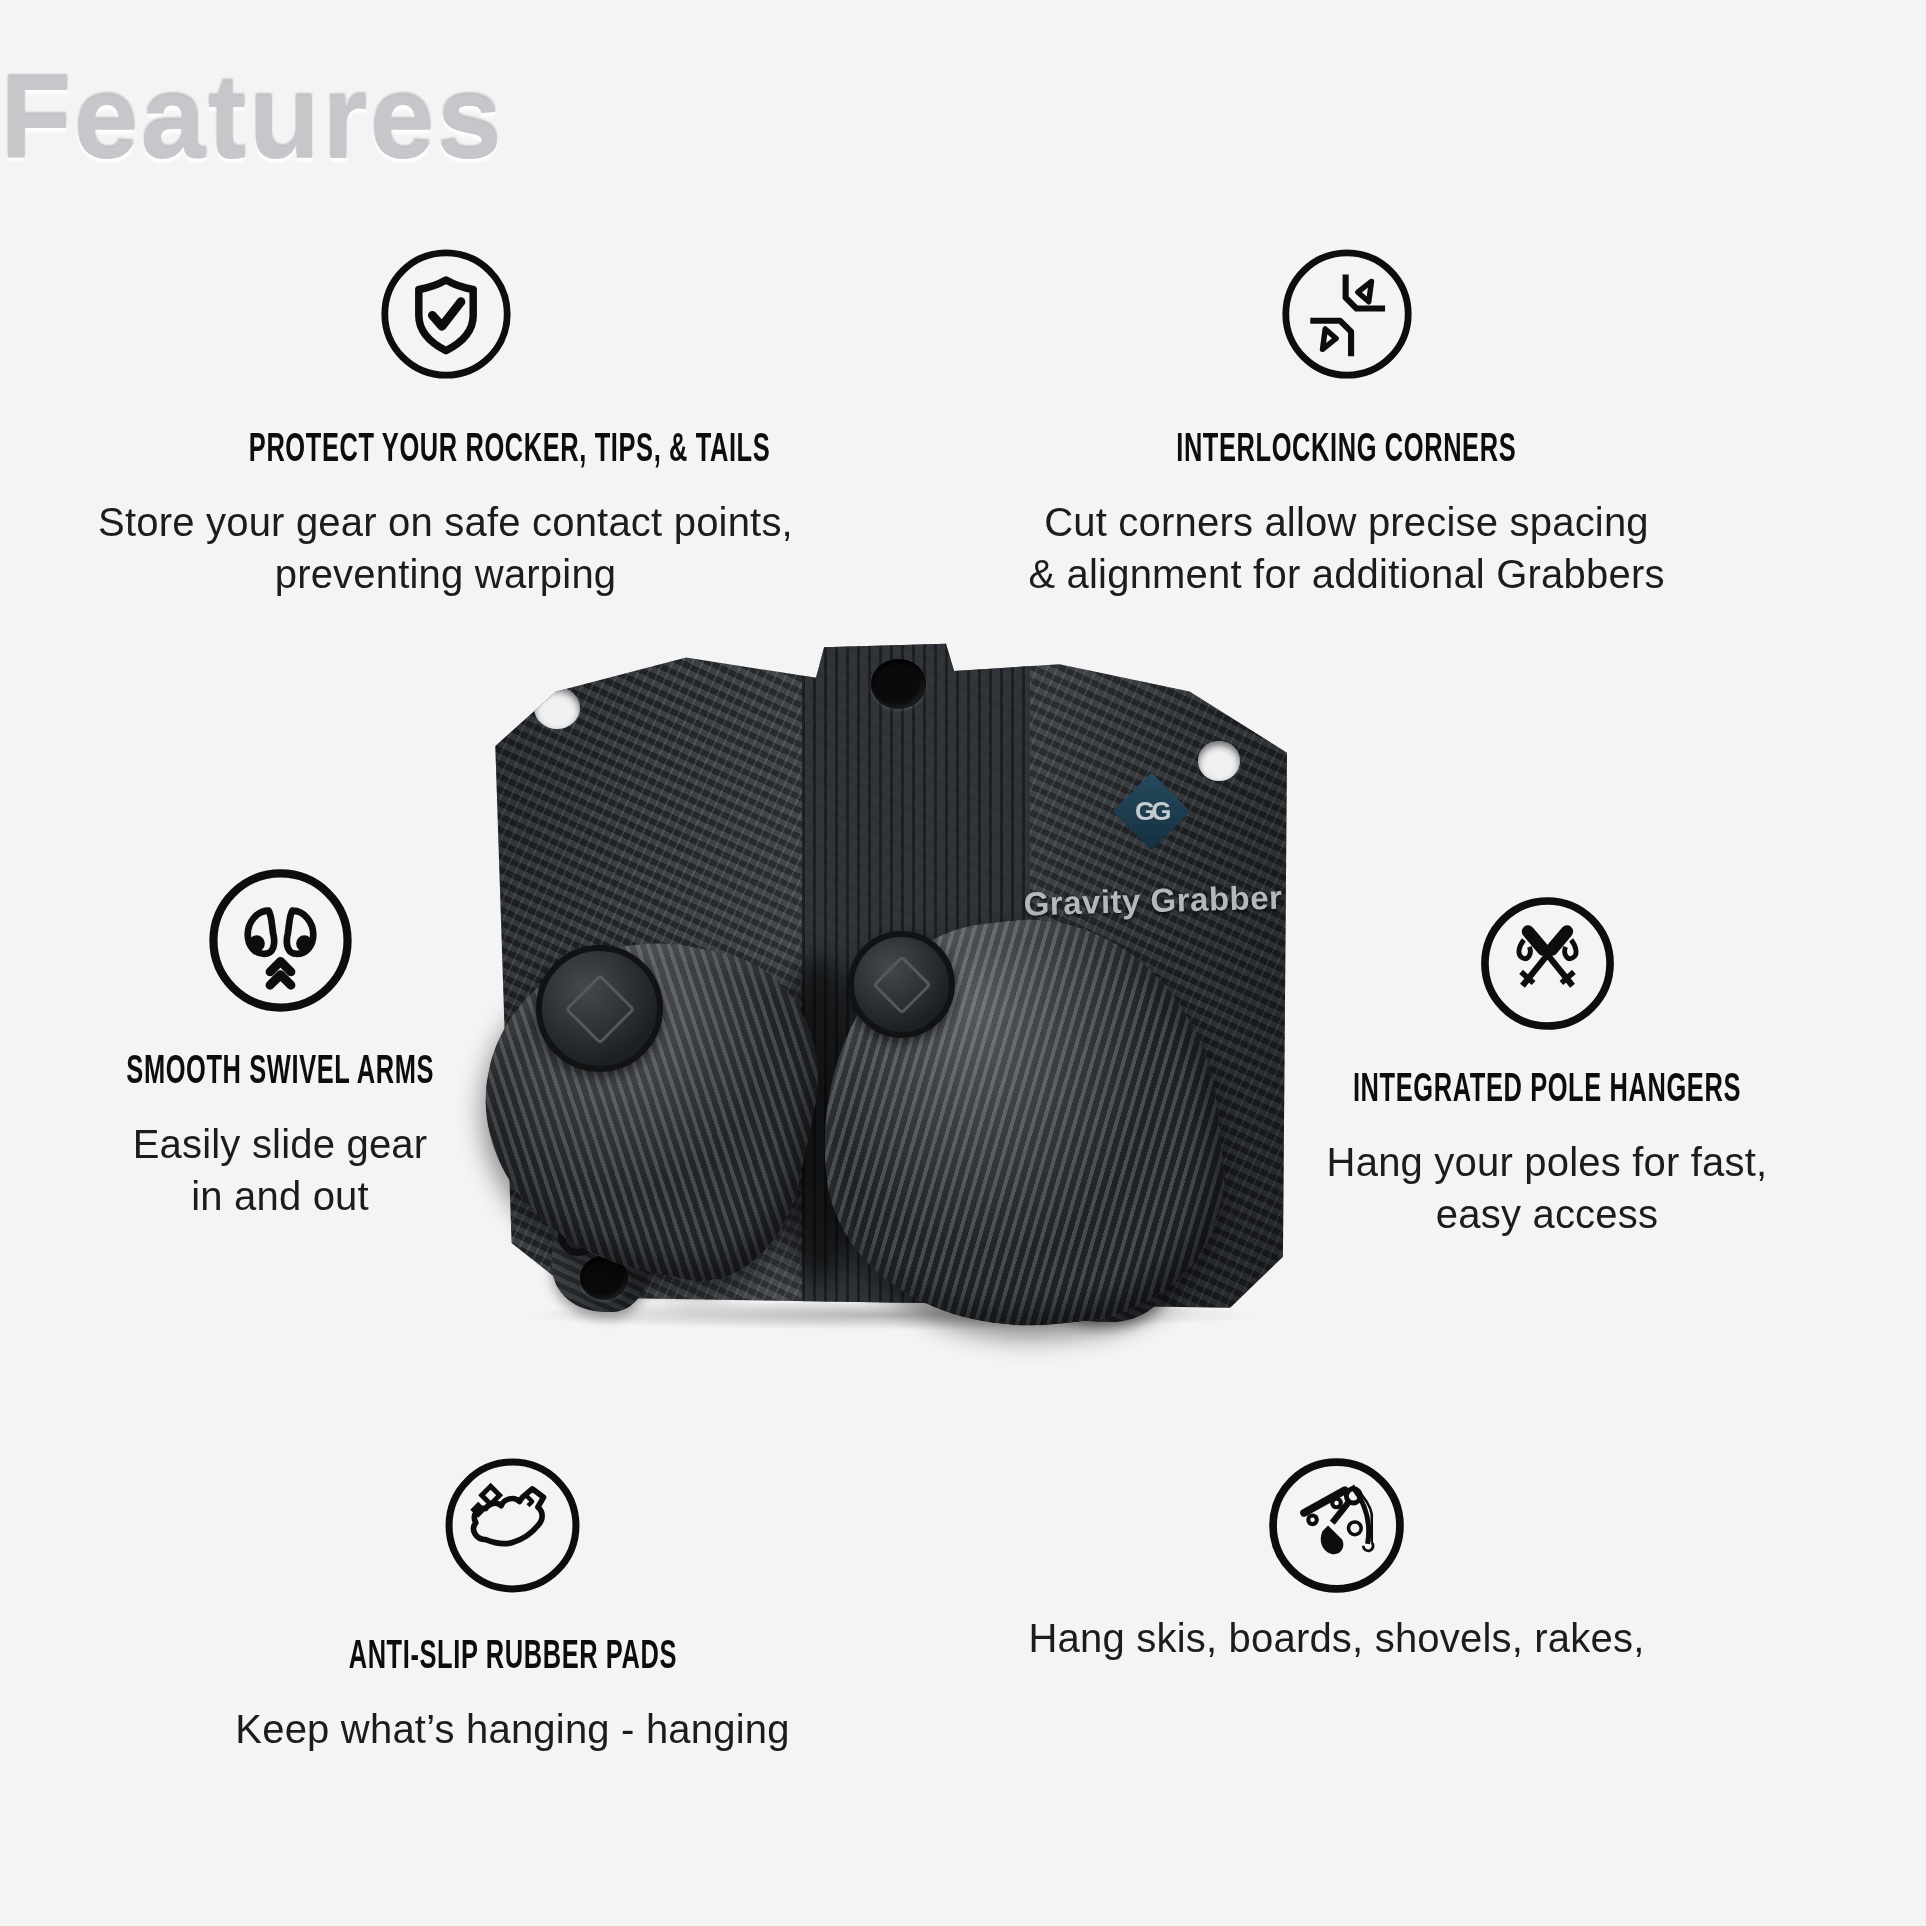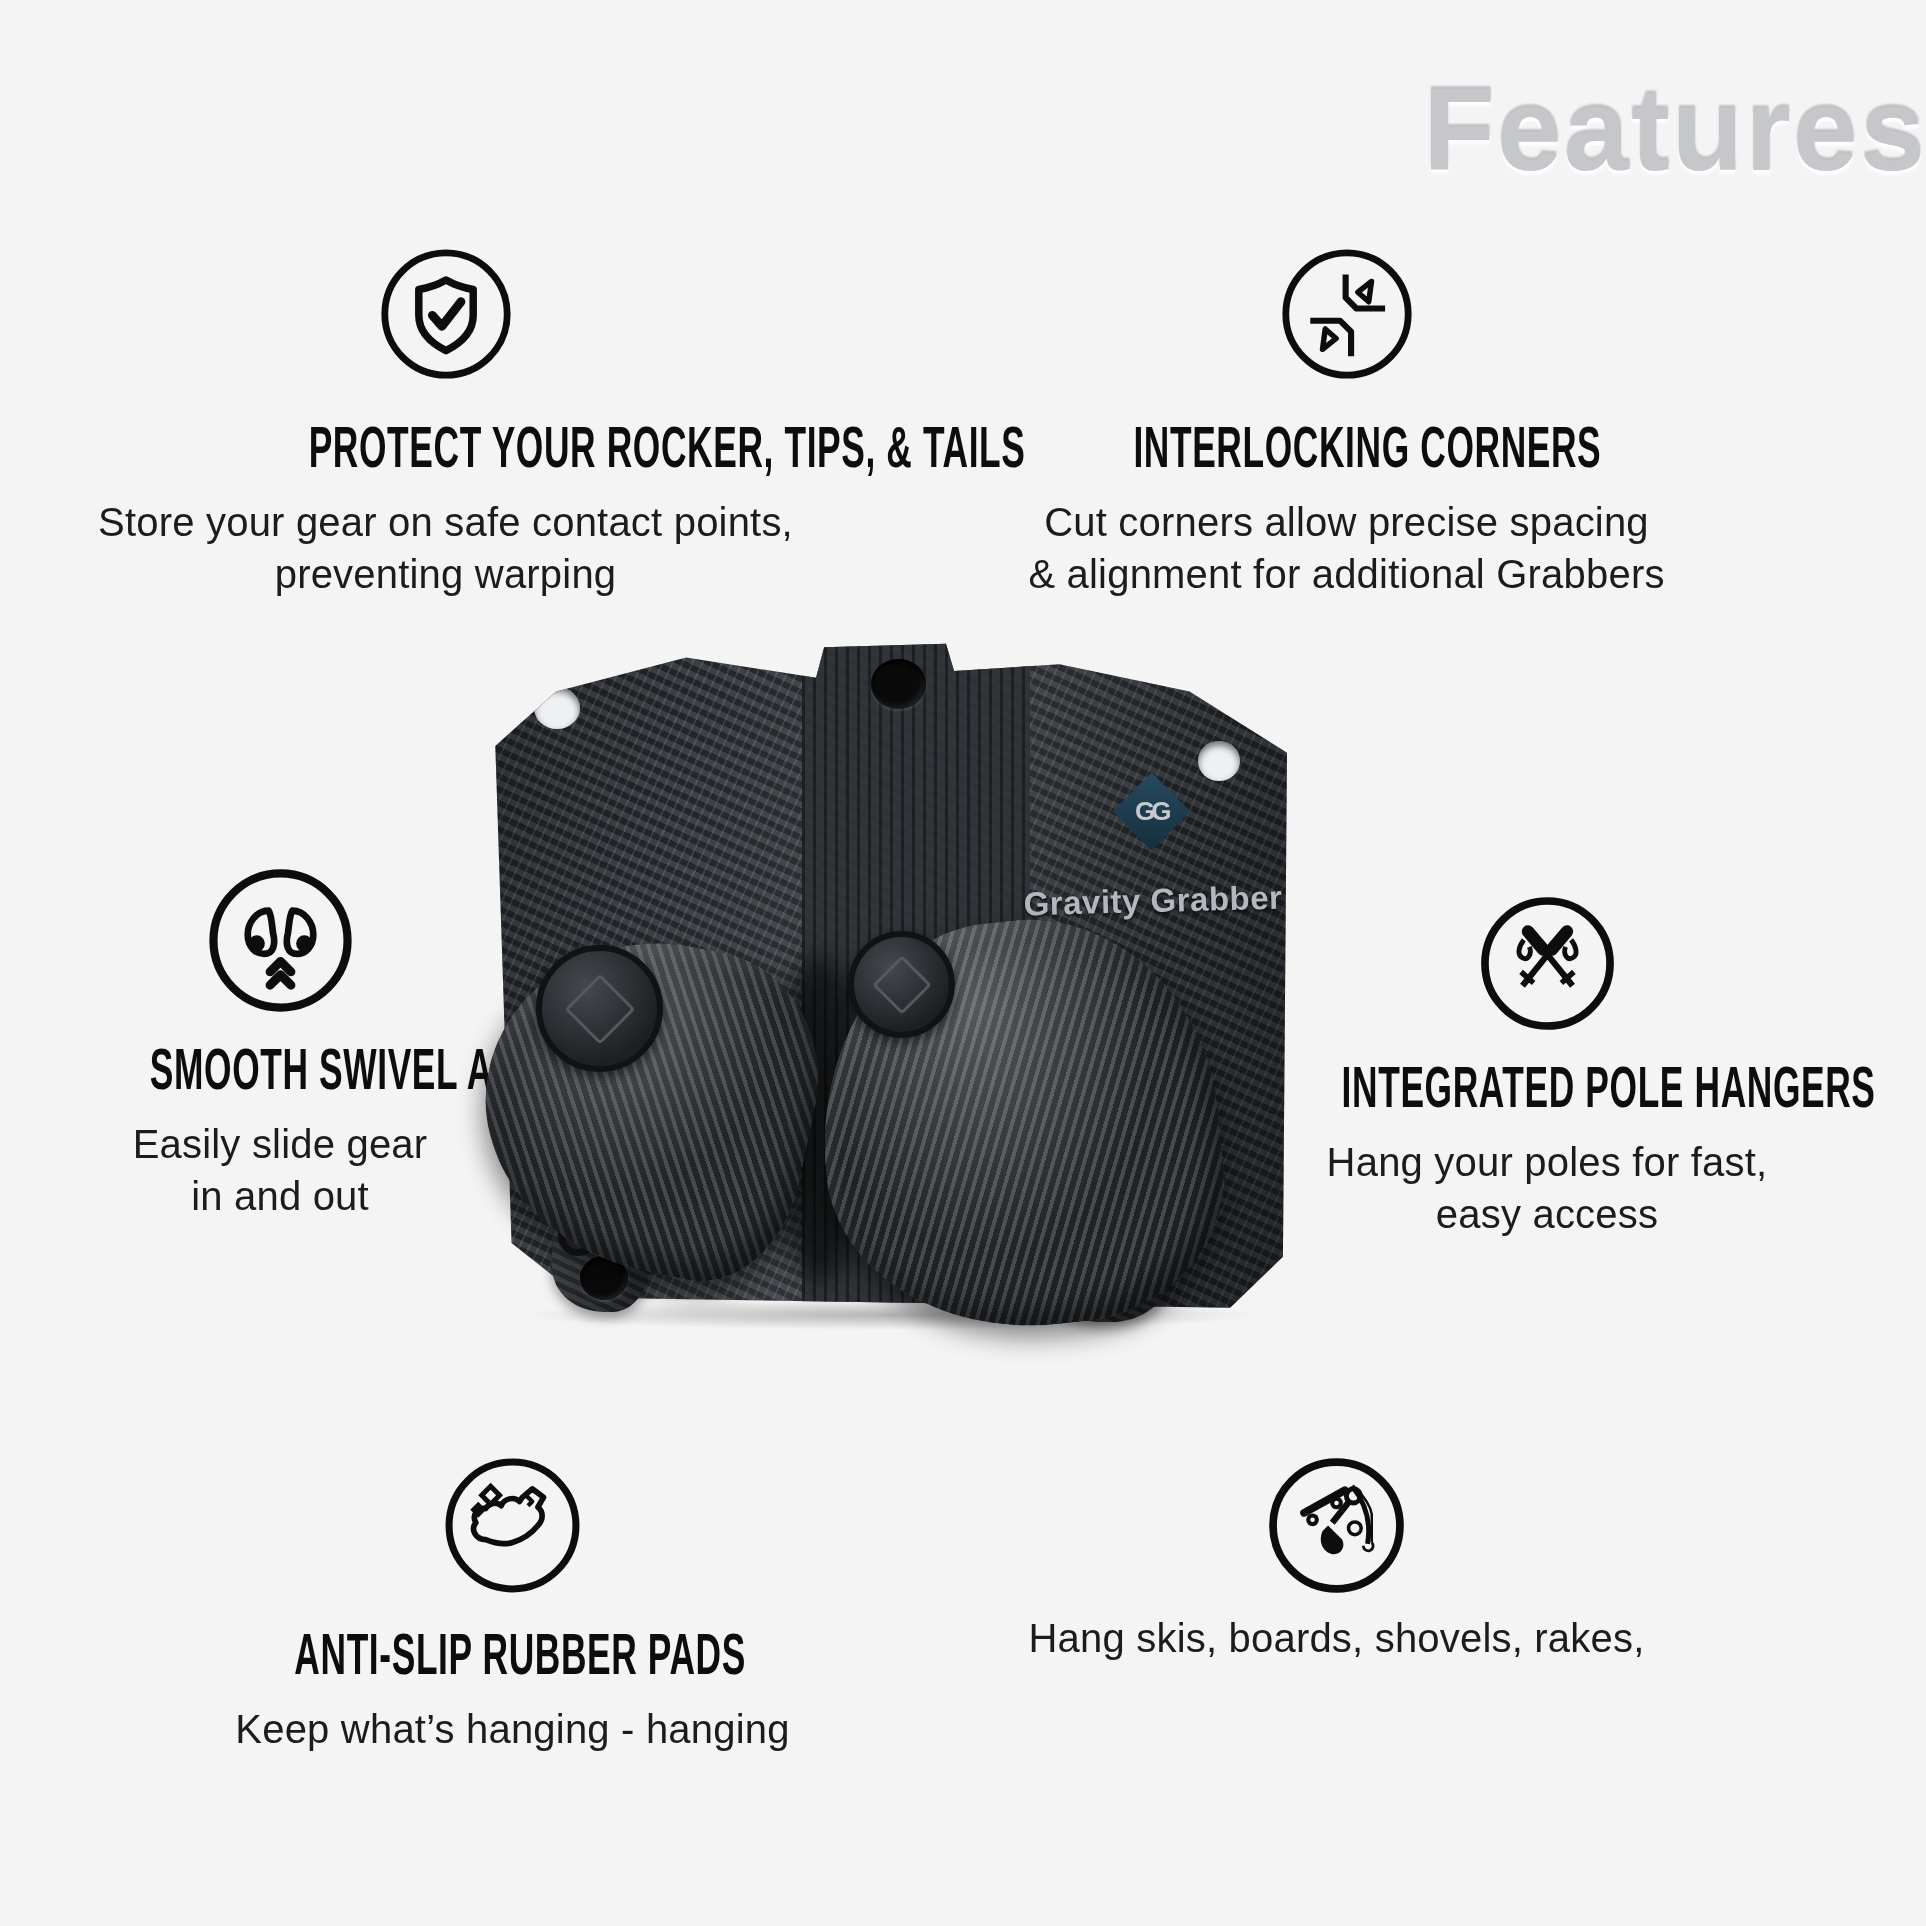--- a/index.html
+++ b/index.html
@@ -7,34 +7,33 @@
     width: 1927px; height: 1927px;
     background: #f4f4f5;
     font-family: "Liberation Sans", sans-serif;
     overflow: hidden;
   }
   .canvas { position: relative; width: 1927px; height: 1927px; background: #f4f4f5; }
 
   
   .page-title {
     position: absolute; top: 50px; left: 0; right: 0;
-    text-align: right;
+    text-align: left;
     font-size: 117px; font-weight: 700; letter-spacing: 2px;
     color: #c5c7ca;
     text-shadow: 0 -3px 2px rgba(128,131,135,.45), 0 4px 3px rgba(255,255,255,.95);
-    margin-top: 12px;
   }
 
   
   .feature { position: absolute; text-align: center; }
   .f-icon { display: block; margin: 0 auto; }
   .f-icon svg { display: block; margin: 0 auto; stroke: #0d0d0e; }
   .f-title {
     white-space: nowrap; text-align: center;
-    font-weight: 700; font-size: 57px; line-height: 65px; color: #0d0d0e;
+    font-weight: 700; font-size: 41px; line-height: 65px; color: #0d0d0e;
   }
   .f-title > span { display: inline-block; transform: scaleX(0.62); transform-origin: 50% 50%; letter-spacing: 1px; }
   .f-desc { font-size: 40px; line-height: 52px; color: #1c1c1e; letter-spacing: 0.2px; }
 
   #f-protect { left: 89px;   top: 246px; width: 713px; }
   #f-corners { left: 990px; top: 246px; width: 713px; }
   #f-swivel  { left: 20px;   top: 866px; width: 520px; }
   #f-poles   { left: 1178px; top: 894px; width: 738px; }
   #f-pads    { left: 156px;  top: 1455px; width: 713px; }
   #f-more    { left: 980px;  top: 1455px; width: 713px; }

